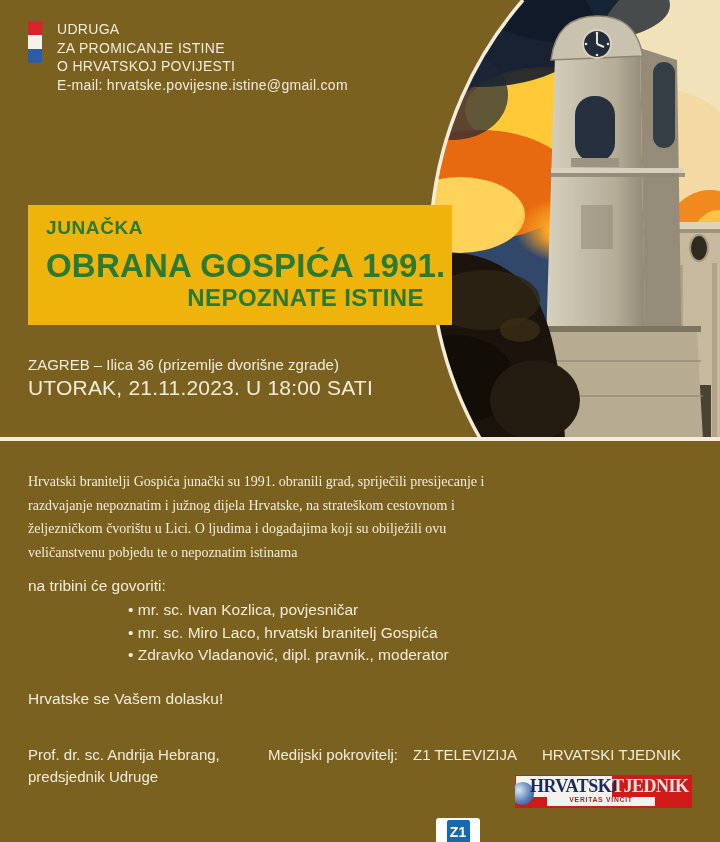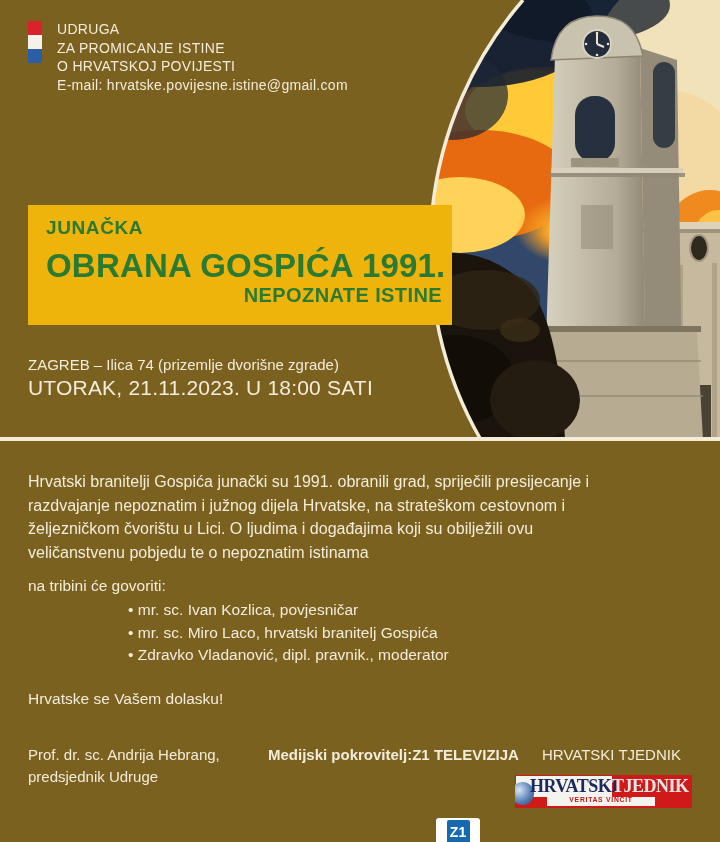--- a/index.html
+++ b/index.html
@@ -15,35 +15,35 @@
   .flag .f-red{background:#d8232a;}
   .flag .f-white{background:#f4f2ea;}
   .flag .f-blue{background:#2b5ea7;}
   .org-text{left:57px;top:20px;font-size:14px;line-height:18.5px;letter-spacing:.3px;}
   
   .intro{left:28px;top:106px;font-size:15.5px;line-height:22px;}
   
   .title-box{left:28px;top:205px;width:424px;height:120px;background:#eeb40c;color:#2a7a33;z-index:2;overflow:hidden;}
   .kicker{padding:12px 0 0 18px;font-size:19px;font-weight:bold;letter-spacing:.6px;}
   .main-title{padding-left:18px;margin-top:9px;font-size:33px;font-weight:bold;letter-spacing:.2px;line-height:36px;white-space:nowrap;}
-  .sub-title{padding-right:10px;margin-top:0px;font-size:20px;font-weight:bold;text-align:right;letter-spacing:.4px;}
+  .sub-title{padding-right:28px;margin-top:0px;font-size:24px;font-weight:bold;text-align:right;letter-spacing:.4px;}
   
   .event{left:28px;top:355px;}
   .event-loc{font-size:15px;line-height:20px;}
   .event-dt{font-size:21px;line-height:26px;letter-spacing:.2px;}
   
   .divider{left:0;top:437px;width:720px;height:4px;background:#f3ecd9;z-index:3;}
   
-  .paragraph{left:28px;top:470px;font-size:16px;line-height:23.5px;}
+  .paragraph{left:28px;top:470px;font-size:14px;line-height:23.5px;font-family:Liberation Serif, serif;}
   .speakers-intro{left:28px;top:577px;font-size:15.5px;}
   .speakers{left:128px;top:599px;font-size:15.5px;line-height:22.5px;}
   .closing{left:28px;top:690px;font-size:15.5px;}
   
   .signature{left:28px;top:744px;font-size:15px;line-height:22px;}
-  .media-row{left:268px;top:746px;font-size:15px;display:flex;white-space:nowrap;font-weight:bold;}
+  .media-row{left:268px;top:746px;font-size:15px;display:flex;gap:15px;white-space:nowrap;}
   .partner{left:542px;top:746px;font-size:15px;white-space:nowrap;}
   
   .z1-logo{left:436px;top:818px;width:44px;height:36px;background:#fdfdfb;border-radius:3px;z-index:2;}
   .z1-box{margin:2px auto 0 auto;width:23px;height:24px;background:#1769ad;border-radius:2px;
           display:flex;align-items:center;justify-content:center;color:#fff;font-weight:bold;font-size:14px;}
   .z1-sub{color:#1769ad;font-size:8px;font-weight:bold;text-align:center;white-space:nowrap;
           transform:scale(.42);transform-origin:center top;margin-top:1px;}
   
   .ht-logo{left:515px;top:775px;width:177px;height:33px;background:#d01a1a;z-index:2;overflow:hidden;}
   .ht-white{position:absolute;left:1px;top:1px;width:96px;height:21px;background:#f5f3ee;}
@@ -178,21 +178,21 @@
   </div>
 
 
   <div class="abs title-box">
     <div class="kicker">JUNAČKA</div>
     <div class="main-title">OBRANA GOSPIĆA 1991.</div>
     <div class="sub-title">NEPOZNATE ISTINE</div>
   </div>
 
   <div class="abs event">
-    <div class="event-loc">ZAGREB – Ilica 74 (prizemlje dvorišne zgrade)</div>
+    <div class="event-loc">ZAGREB – Ilica 36 (prizemlje dvorišne zgrade)</div>
     <div class="event-dt">UTORAK, 21.11.2023. U 18:00 SATI</div>
   </div>
 
   <div class="abs divider"></div>
 
   <div class="abs paragraph">
     <div>Hrvatski branitelji Gospića junački su 1991. obranili grad, spriječili presijecanje i</div>
     <div>razdvajanje nepoznatim i južnog dijela Hrvatske, na strateškom cestovnom i</div>
     <div>željezničkom čvorištu u Lici. O ljudima i događajima koji su obilježili ovu</div>
     <div>veličanstvenu pobjedu te o nepoznatim istinama</div>

